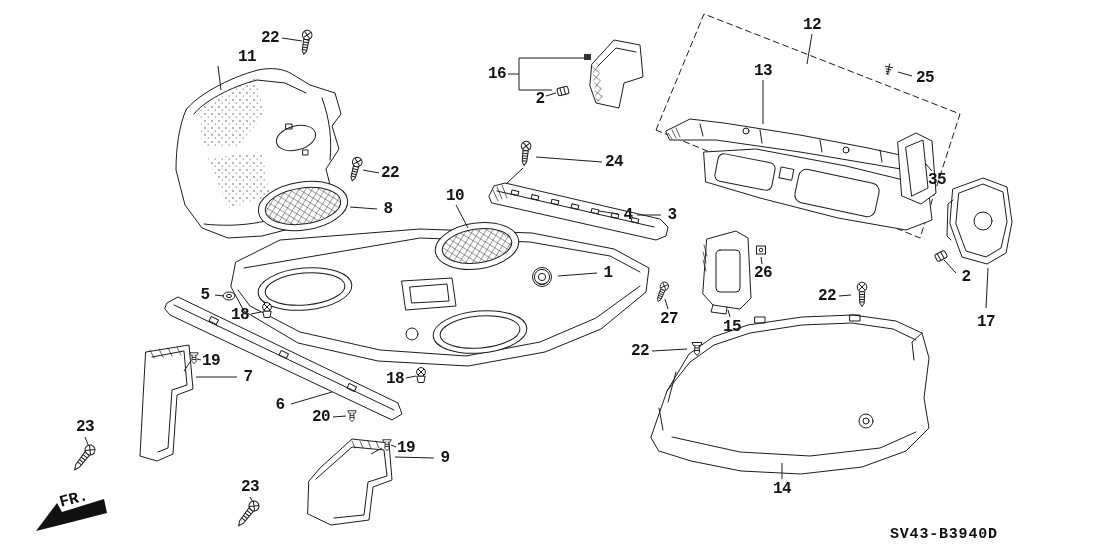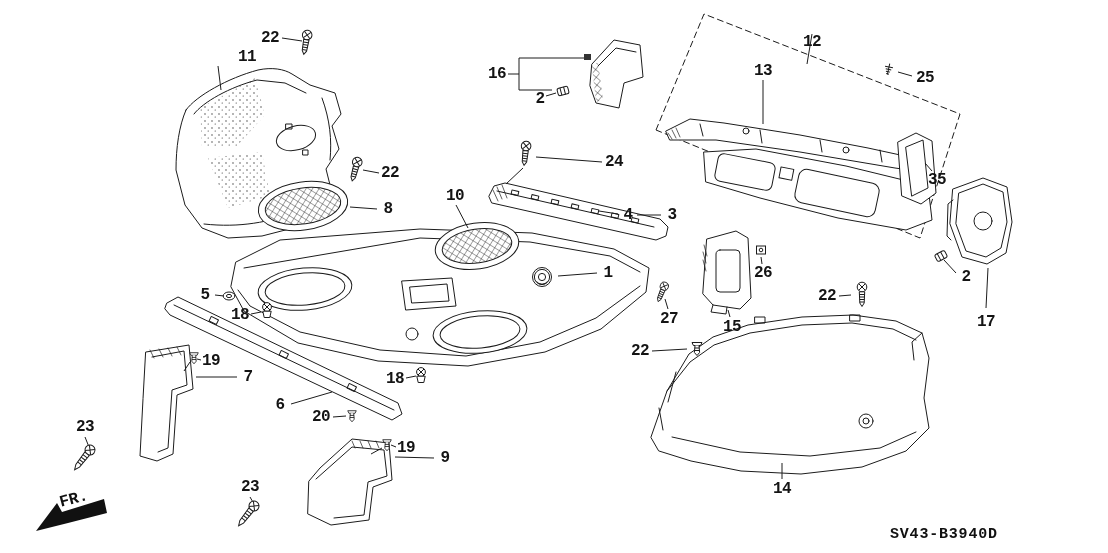--- a/index.html
+++ b/index.html
@@ -268,21 +268,21 @@
       <use href="#clip26" transform="translate(761,250)"></use>
       <use href="#roundgrommet" transform="translate(542,277)"></use>
     </g>
   </svg>
 
   <div id="callout-layer">
       <span class="callout" style="left: 270px; top: 38px;">22</span>
       <span class="callout" style="left: 218px; top: 57px; margin-left: 29px;">11</span>
       <span class="callout" style="left: 497px; top: 74px;">16</span>
       <span class="callout" style="left: 540px; top: 99px;">2</span>
-      <span class="callout" style="left: 812px; top: 42px;">12</span>
+      <span class="callout" style="left: 812px; top: 25px;">12</span>
       <span class="callout" style="left: 763px; top: 71px;">13</span>
       <span class="callout" style="left: 925px; top: 78px;">25</span>
       <span class="callout" style="left: 390px; top: 173px;">22</span>
       <span class="callout" style="left: 388px; top: 209px;">8</span>
       <span class="callout" style="left: 455px; top: 196px;">10</span>
       <span class="callout" style="left: 614px; top: 162px;">24</span>
       <span class="callout" style="left: 628px; top: 215px;">4</span>
       <span class="callout" style="left: 672px; top: 215px;">3</span>
       <span class="callout" style="left: 937px; top: 180px;">35</span>
       <span class="callout" style="left: 608px; top: 273px;">1</span>

